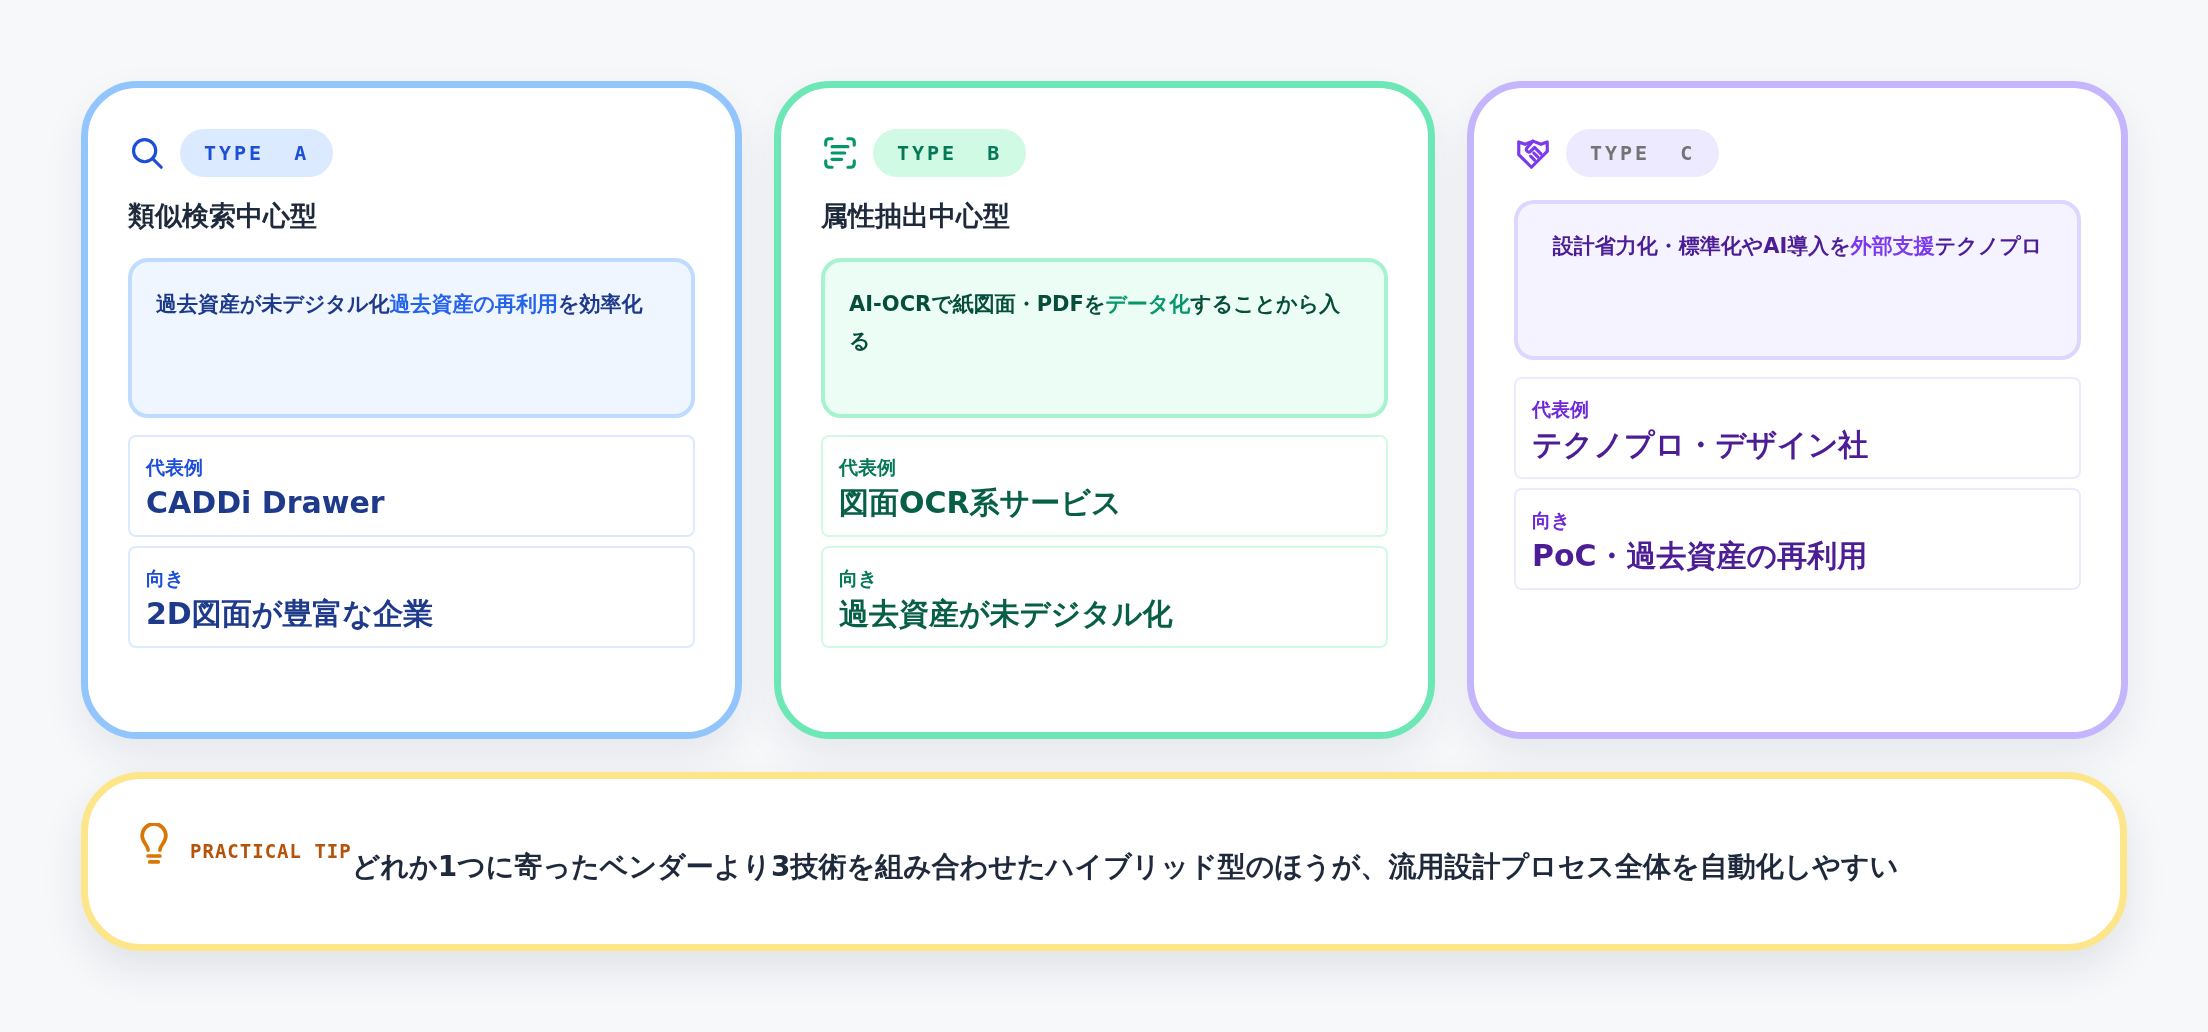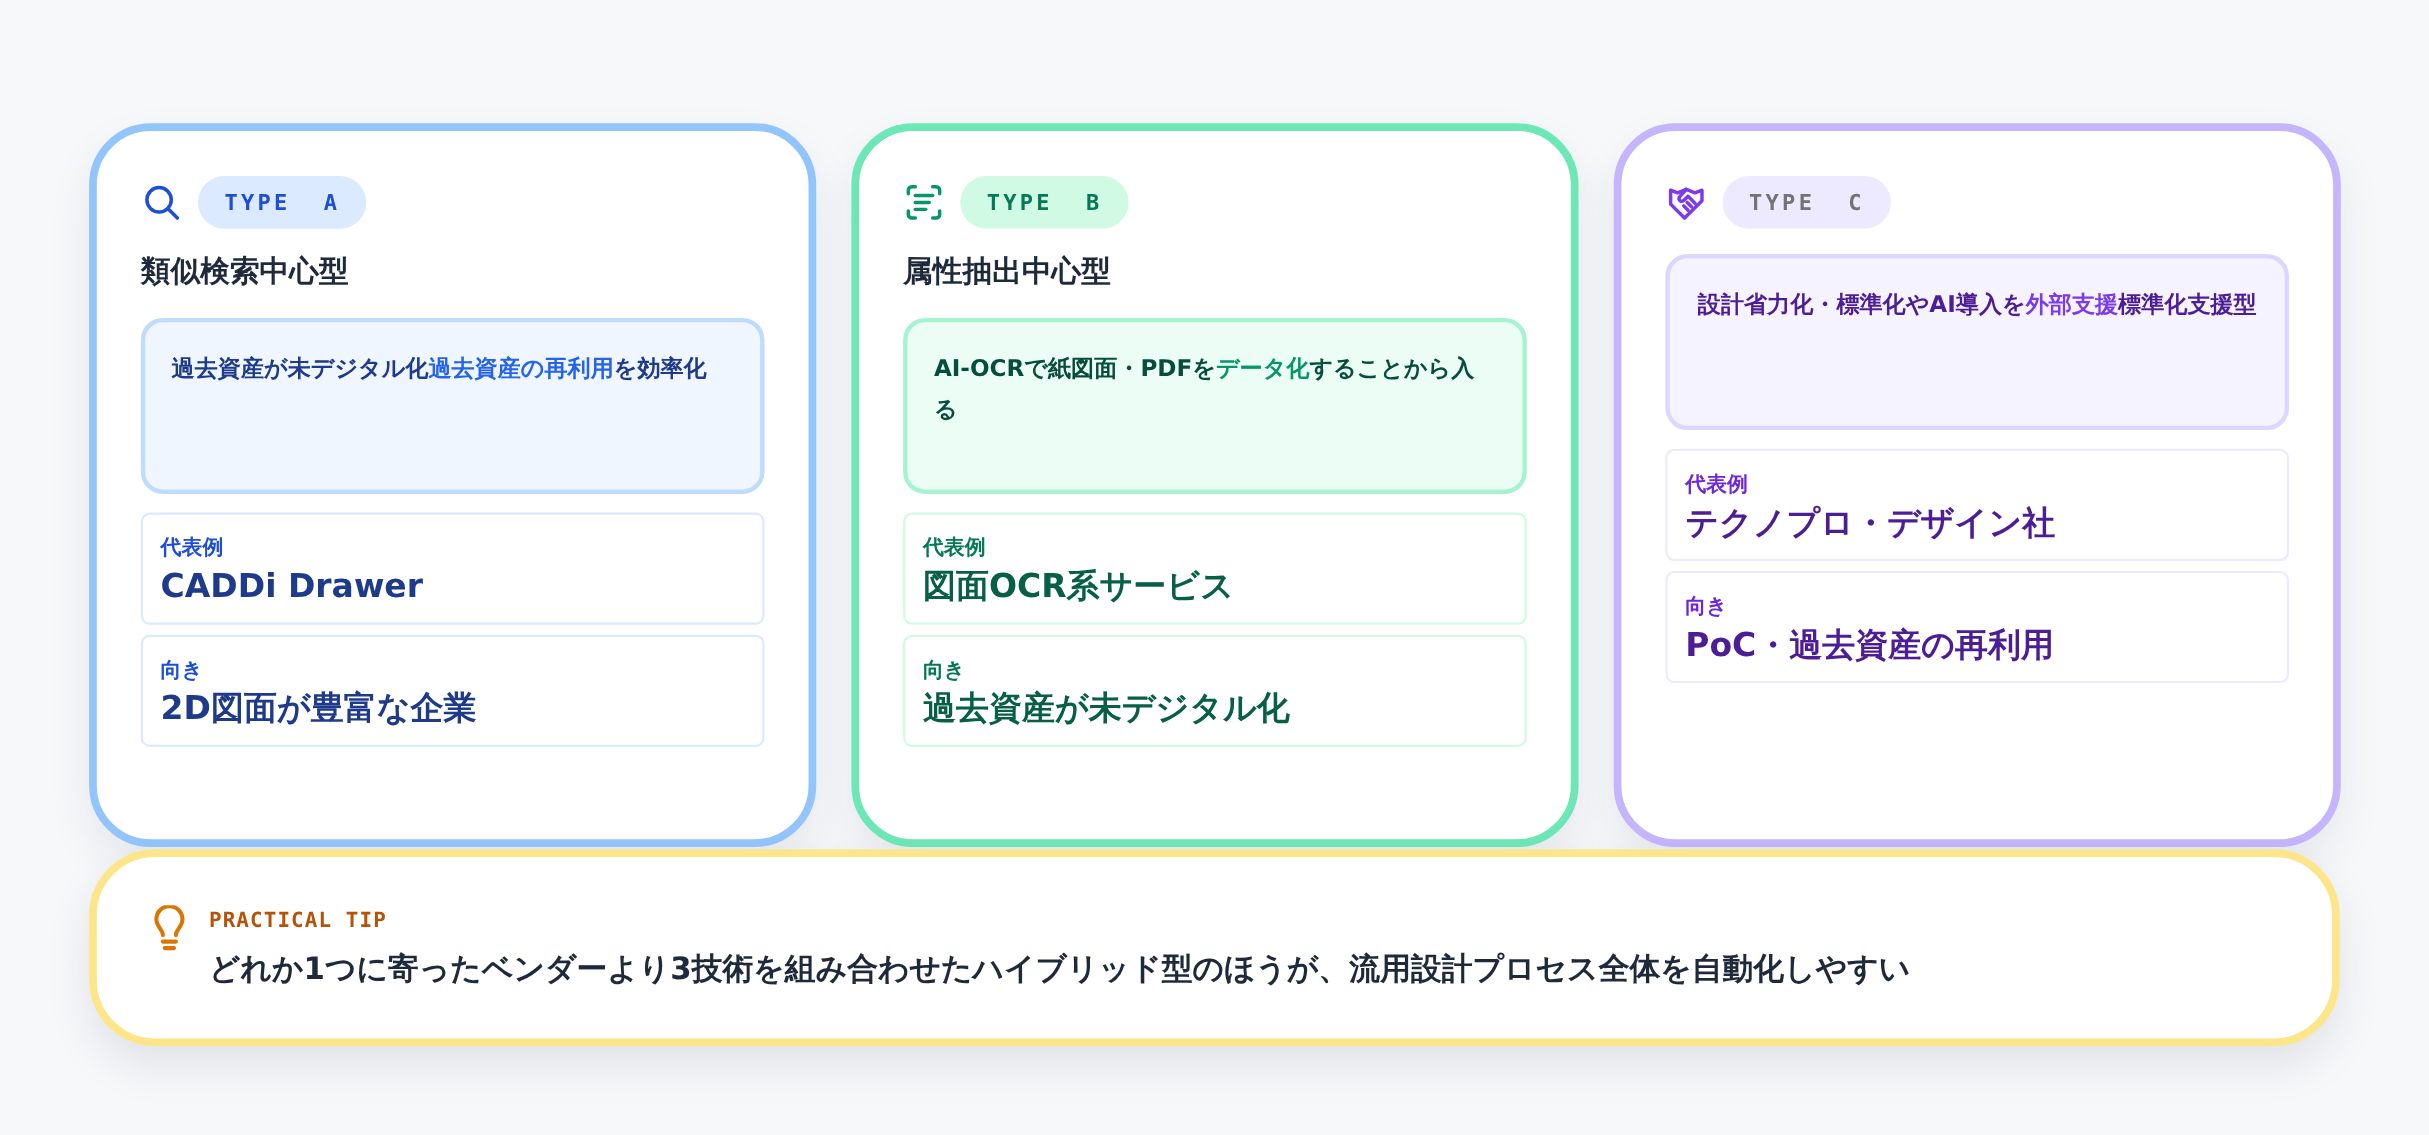--- a/index.html
+++ b/index.html
@@ -14,21 +14,20 @@
     .card {
       position: absolute;
       top: 81px;
       width: 661px;
       height: 658px;
       background: #ffffff;
       border: 7px solid;
       border-radius: 56px;
       box-shadow: 0 18px 40px rgba(30, 41, 59, 0.08);
       padding: 40px 40px 0 40px;
-      margin-top: 31px;
     }
     .card.a { left: 81px;  border-color: #93c5fd; }
     .card.b { left: 774px; border-color: #6ee7b7; }
     .card.c { left: 1467px; border-color: #c4b5fd; }
 
     .head-row { display: flex; align-items: center; height: 50px; }
     .type-icon { width: 38px; height: 38px; display: flex; align-items: center; justify-content: center; margin-right: 14px; }
     .type-icon svg { width: 38px; height: 38px; }
     .badge {
       height: 48px;
@@ -100,21 +99,21 @@
       background: #ffffff;
       border: 7px solid #fde68a;
       border-radius: 60px;
       box-shadow: 0 18px 40px rgba(30, 41, 59, 0.10);
       display: flex;
       align-items: center;
       padding-left: 48px;
     }
     .tip-icon { width: 36px; height: 44px; margin-right: 18px; align-self: flex-start; margin-top: 44px; }
     .tip-icon svg { width: 36px; height: 44px; }
-    .tip-body { display: flex; flex-direction: column; }
+    .tip-body { display: flex; flex-direction: row; }
     .tip-label {
       font-family: "DejaVu Sans Mono", "Liberation Mono", monospace;
       font-weight: bold;
       font-size: 19px;
       color: #b45309;
       letter-spacing: 1px;
       line-height: 28px;
     }
     .tip-text {
       margin-top: 10px;
@@ -188,21 +187,21 @@
         <svg viewBox="0 0 24 24" fill="none" stroke="#7c3aed" stroke-width="2" stroke-linecap="round" stroke-linejoin="round">
           <path d="M3 5 L3 13 L11 21 L21 11 L21 5 L17 6.5 L12 4.5 L7 6.5 Z"></path>
           <path d="M12 4.5 L8 9 a1.6 1.6 0 0 0 2.4 2 L13 8.5 L17 12.5"></path>
           <path d="M15 14.5 L12.5 12"></path>
           <path d="M13 16.5 L10.5 14"></path>
         </svg>
       </span>
       <span class="badge">TYPE  C</span>
     </div>
     <div class="summary">
-      <span>設計省力化・標準化やAI導入を</span><span class="hl">外部支援</span><span>標準化支援型</span>
+      <span>設計省力化・標準化やAI導入を</span><span class="hl">外部支援</span><span>テクノプロ</span>
     </div>
     <div class="meta">
       <div class="meta-label">代表例</div>
       <div class="meta-value">テクノプロ・デザイン社</div>
     </div>
     <div class="meta">
       <div class="meta-label">向き</div>
       <div class="meta-value">PoC・過去資産の再利用</div>
     </div>
   </div>

